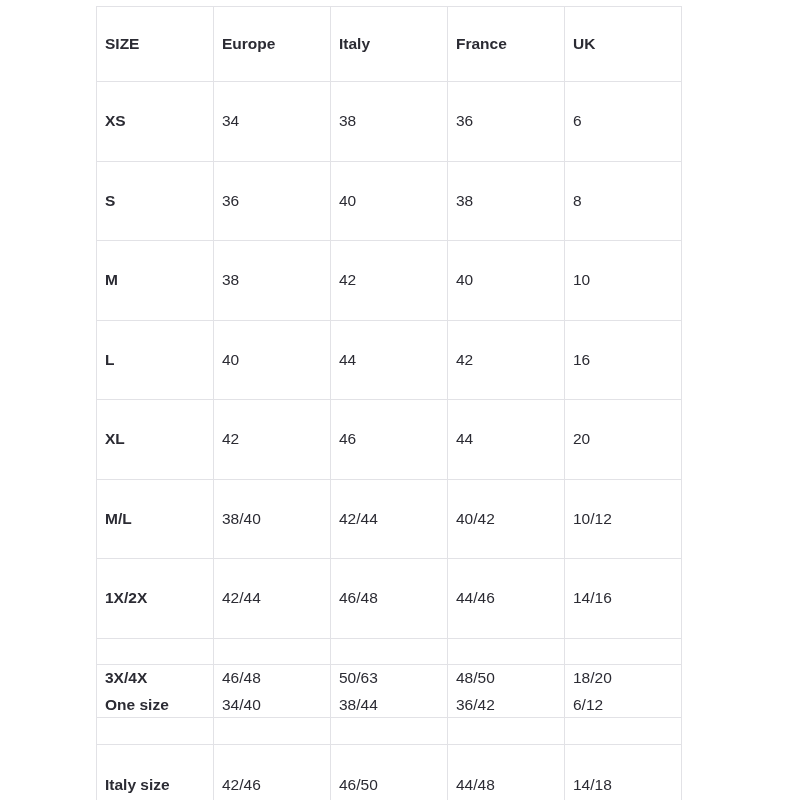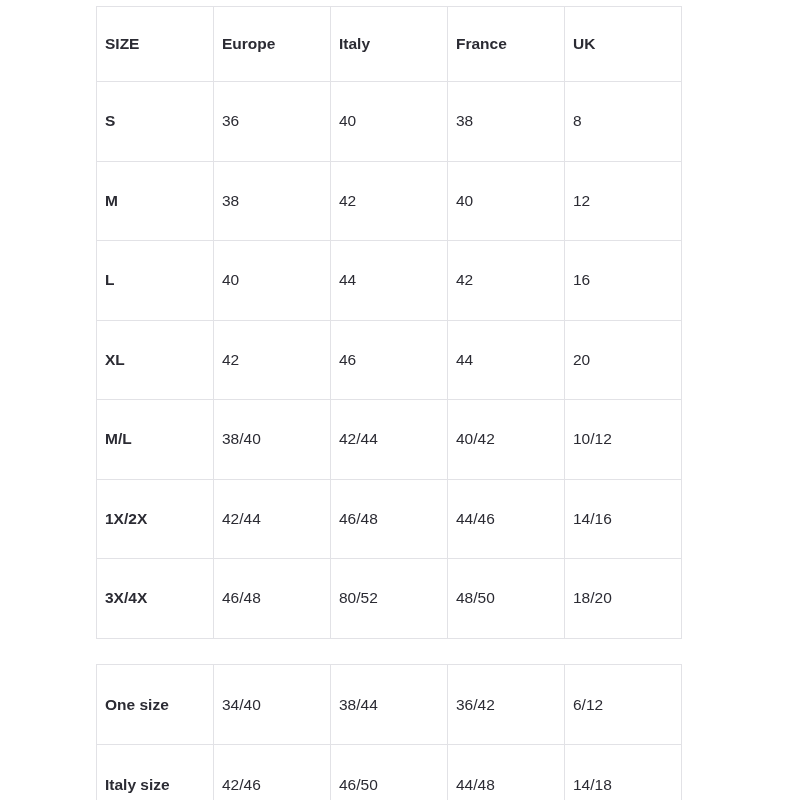--- a/index.html
+++ b/index.html
@@ -78,32 +78,39 @@
       <tbody>
         <tr class="head">
           <td>SIZE</td>
           <td>Europe</td>
           <td>Italy</td>
           <td>France</td>
           <td>UK</td>
         </tr>
 
         <tr>
+          <td class="rowlabel">XS</td>
+          <td>34</td>
+          <td>38</td>
+          <td>36</td>
+          <td>6</td>
+        </tr>
+        <tr>
           <td class="rowlabel">S</td>
           <td>36</td>
           <td>40</td>
           <td>38</td>
           <td>8</td>
         </tr>
         <tr>
           <td class="rowlabel">M</td>
           <td>38</td>
           <td>42</td>
           <td>40</td>
-          <td>12</td>
+          <td>10</td>
         </tr>
         <tr>
           <td class="rowlabel">L</td>
           <td>40</td>
           <td>44</td>
           <td>42</td>
           <td>16</td>
         </tr>
         <tr>
           <td class="rowlabel">XL</td>
@@ -122,21 +129,21 @@
         <tr>
           <td class="rowlabel">1X/2X</td>
           <td>42/44</td>
           <td>46/48</td>
           <td>44/46</td>
           <td>14/16</td>
         </tr>
         <tr>
           <td class="rowlabel">3X/4X</td>
           <td>46/48</td>
-          <td>80/52</td>
+          <td>50/63</td>
           <td>48/50</td>
           <td>18/20</td>
         </tr>
       </tbody>
     </table>
   </div>
 
   <div class="sub-table-wrap">
     <table class="size-table">
       <colgroup>

